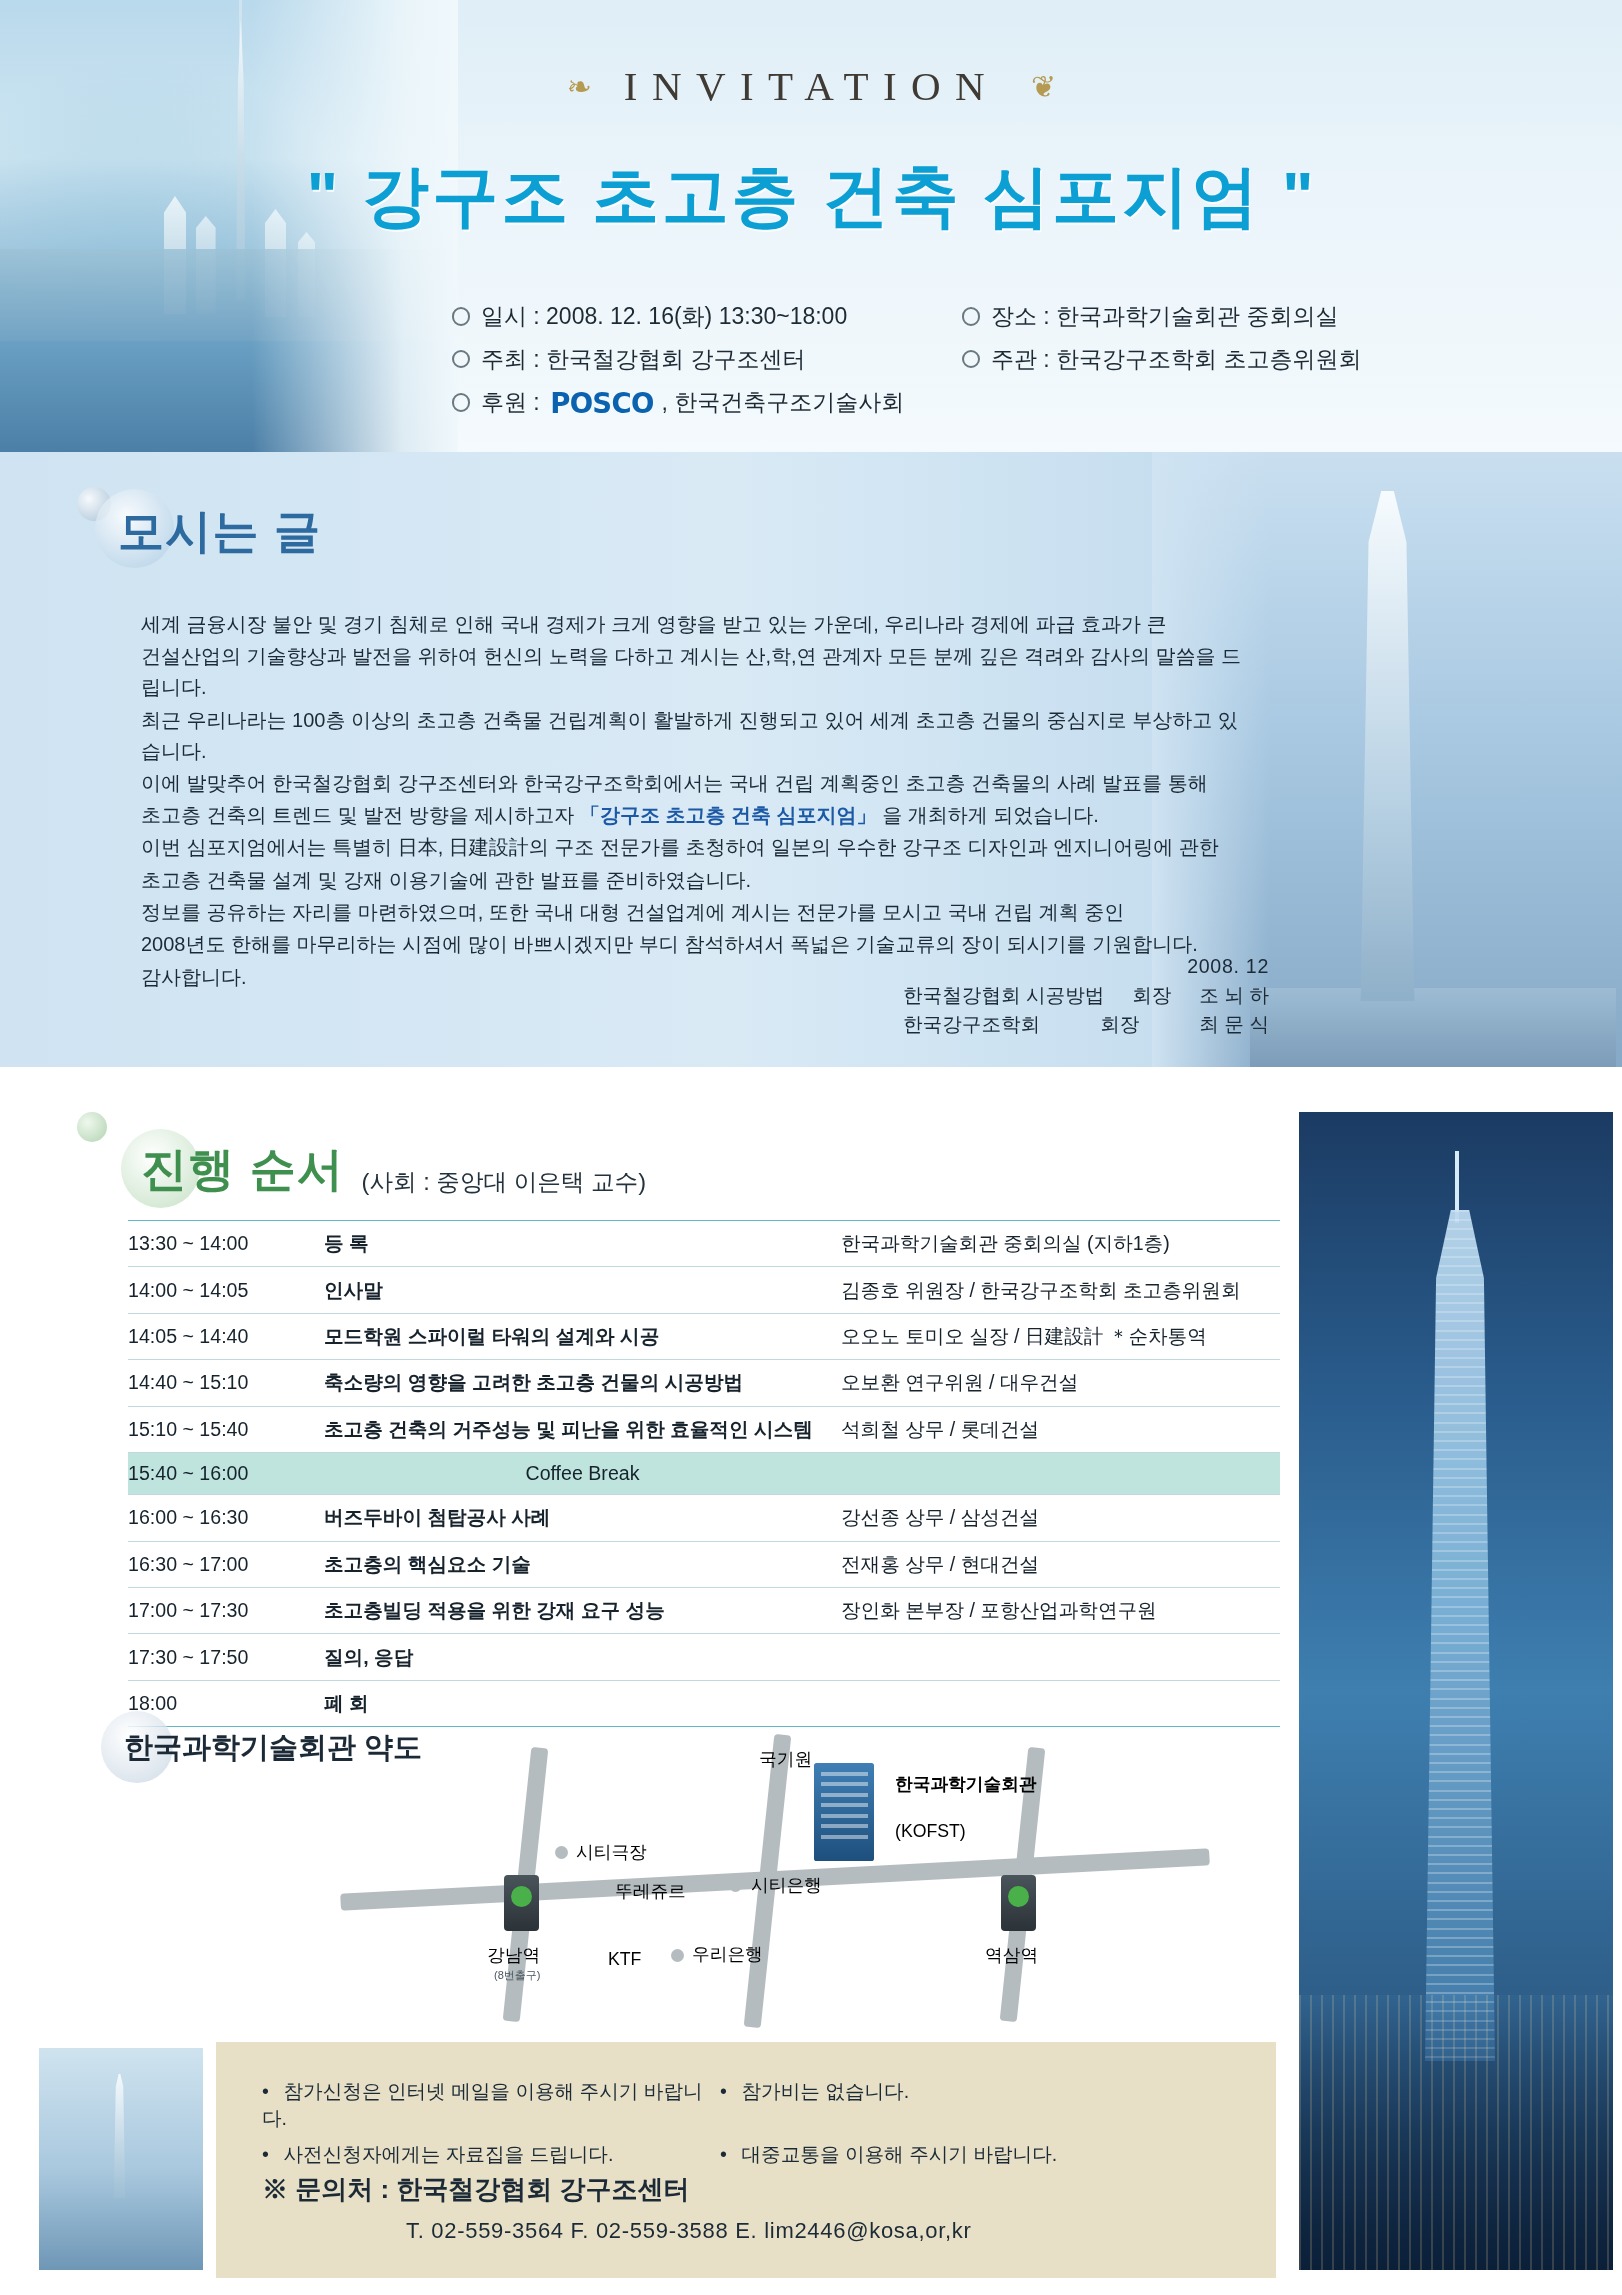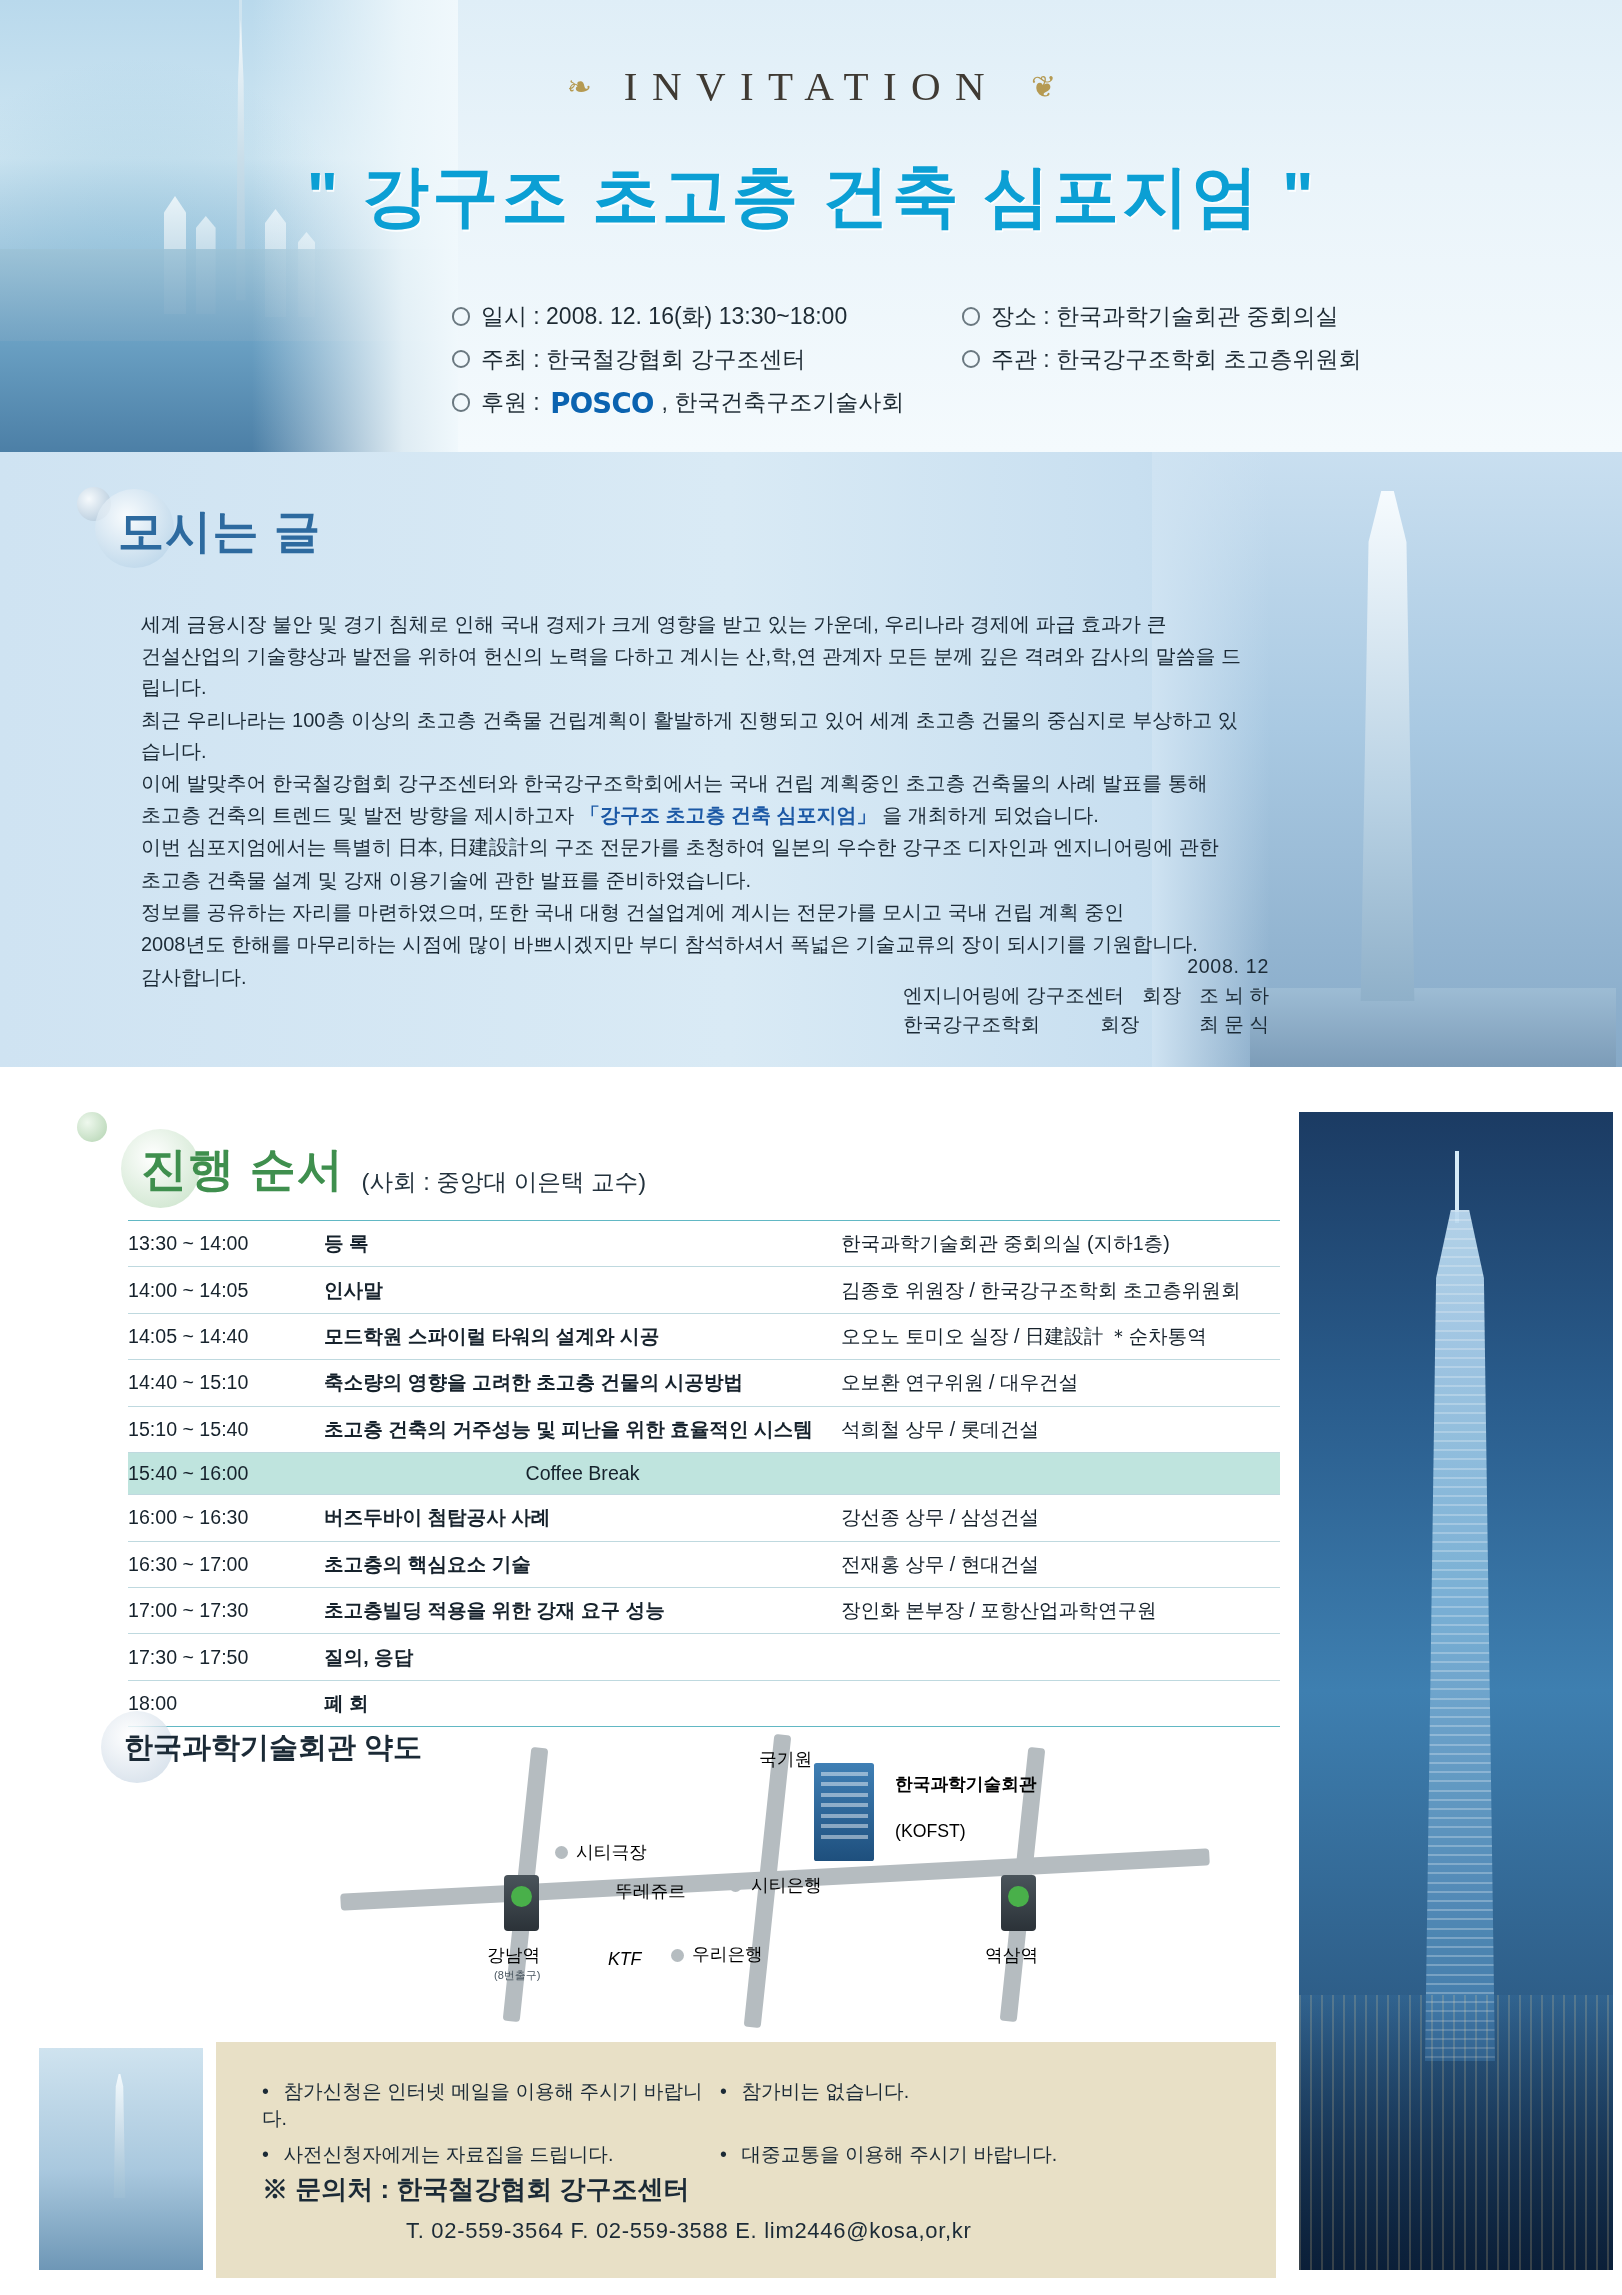--- a/index.html
+++ b/index.html
@@ -275,21 +275,21 @@
     <p>이번 심포지엄에서는 특별히 日本, 日建設計의 구조 전문가를 초청하여 일본의 우수한 강구조 디자인과 엔지니어링에 관한</p>
     <p>초고층 건축물 설계 및 강재 이용기술에 관한 발표를 준비하였습니다.</p>
     <p>정보를 공유하는 자리를 마련하였으며, 또한 국내 대형 건설업계에 계시는 전문가를 모시고 국내 건립 계획 중인</p>
     <p>2008년도 한해를 마무리하는 시점에 많이 바쁘시겠지만 부디 참석하셔서 폭넓은 기술교류의 장이 되시기를 기원합니다.</p>
     <p>감사합니다.</p>
   </div>
 
   <div class="sign">
     <div class="d">2008. 12</div>
     <div class="sign-row">
-      <span>엔지니어링에 강구조센터</span>
+      <span>한국철강협회 시공방법</span>
       <span>회장</span>
       <span>조 뇌 하</span>
     </div>
     <div class="sign-row">
       <span>한국강구조학회</span>
       <span>회장</span>
       <span>최 문 식</span>
     </div>
   </div>
 
@@ -372,21 +372,21 @@
     <div class="kofst" style="left:487px;top:88px;"></div>
     <div class="map-label" style="left:432px;top:72px;">국기원</div>
     <div class="map-label" style="left:568px;top:77px;font-weight:bold;margin-top:20px;">한국과학기술회관</div>
     <div class="map-label" style="left:568px;top:103px;margin-top:43px;">(KOFST)</div>
 
     <div class="dot-gray" style="left:228px;top:171px;"></div>
     <div class="map-label" style="left:249px;top:165px;">시티극장</div>
     <div class="map-label" style="left:288px;top:204px;">뚜레쥬르</div>
     <div class="dot-gray" style="left:402px;top:204px;"></div>
     <div class="map-label" style="left:424px;top:198px;">시티은행</div>
-    <div class="map-label" style="left:281px;top:274px;font-style:italic;">KTF</div>
+    <div class="map-label" style="left:281px;top:274px;">KTF</div>
     <div class="dot-gray" style="left:344px;top:274px;"></div>
     <div class="map-label" style="left:365px;top:267px;">우리은행</div>
 
     <div class="station" style="left:177px;top:200px;"></div>
     <div class="map-label" style="left:160px;top:268px;">강남역</div>
     <div class="map-label map-sub" style="left:167px;top:293px;">(8번출구)</div>
 
     <div class="station" style="left:674px;top:200px;"></div>
     <div class="map-label" style="left:658px;top:268px;">역삼역</div>
   </div>

